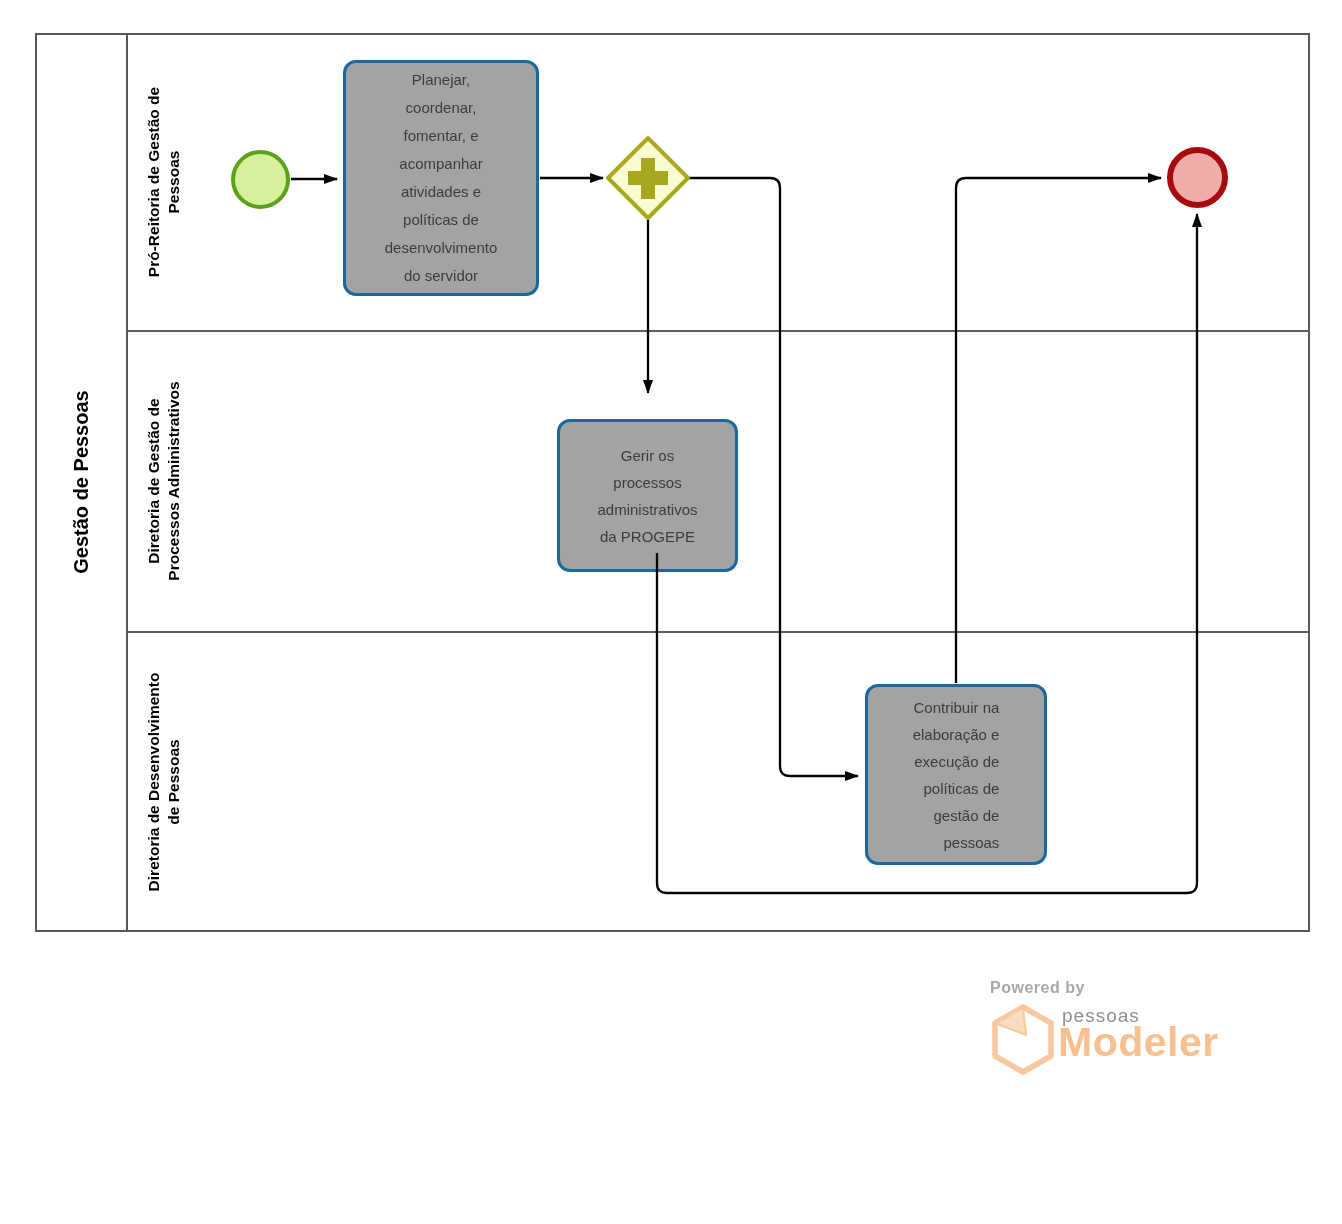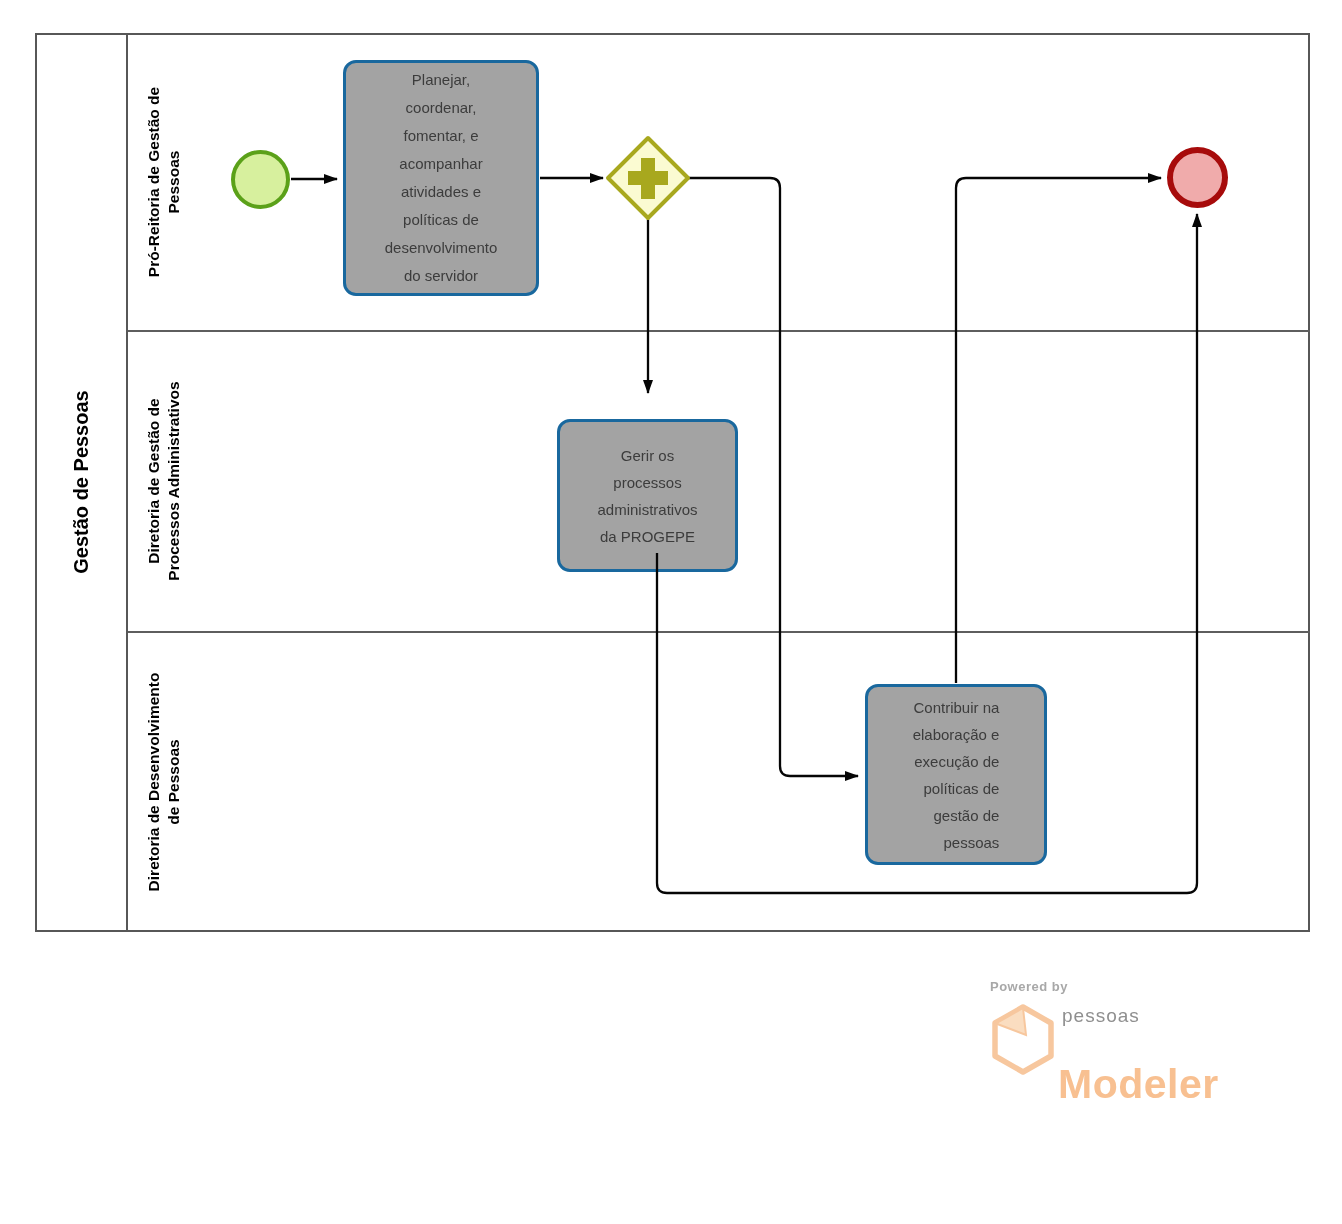--- a/index.html
+++ b/index.html
@@ -104,21 +104,21 @@
   .flows-overlay {
     position: absolute;
     left: 0; top: 0;
     pointer-events: none;
   }
 
   
   .powered-by {
     position: absolute;
     left: 990px; top: 979px;
-    font-size: 13px;
+    font-size: 16px;
     font-weight: 600;
     color: #A8A8A8;
     letter-spacing: 0.5px;
   }
   .bizagi-hex {
     position: absolute;
     left: 992px; top: 1004px;
   }
   .bizagi-word {
     position: absolute;
@@ -128,21 +128,20 @@
     color: #8F8F8F;
     letter-spacing: 1px;
   }
   .modeler-word {
     position: absolute;
     left: 1058px; top: 1019px;
     font-size: 41px;
     font-weight: 600;
     color: #F8C091;
     letter-spacing: 0.5px;
-    margin-top: 42px;
   }
 </style>
 </head>
 <body>
 
 <div class="canvas">
 
   <div class="pool-border"></div>
   <div class="pool-header-divider"></div>
   <div class="lane-divider d1"></div>

